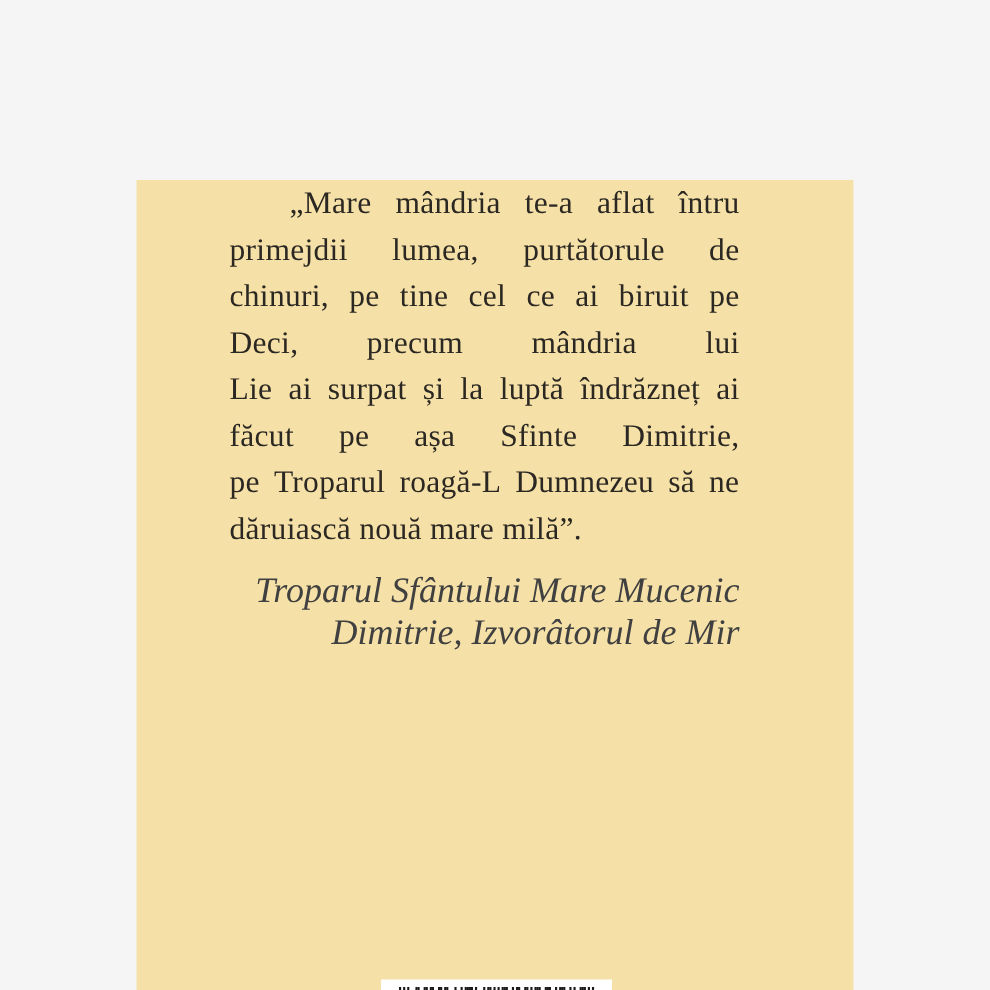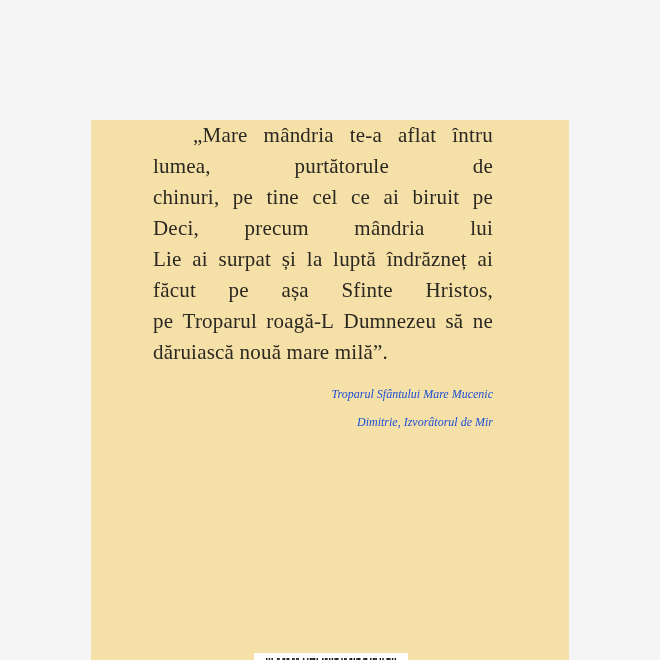--- a/index.html
+++ b/index.html
@@ -28,23 +28,23 @@
     justify-content: space-between;
     height: 31px;
     white-space: nowrap;
   }
   .qline.first { padding-left: 40px; }
   .qline.last { display: block; white-space: normal; }
   .attribution {
     margin: 12px 76px 0 0;
     text-align: right;
     font-style: italic;
-    font-size: 12px;
+    font-size: 24px;
     line-height: 28px;
-    color: #1d4ed8;
+    color: #404040;
   }
   .barcode-box {
     position: absolute;
     left: 163px; top: 533px;
     width: 154px; height: 78px;
     background: #ffffff;
   }
   .barcode-box svg { display: block; width: 154px; height: 78px; }
   .bc-digit {
     font-family: "DejaVu Sans Mono", monospace;
@@ -61,20 +61,21 @@
 
     <div class="quote">
       <div class="qline first">
           <span>„Mare</span>
           <span>mândria</span>
           <span>te-a</span>
           <span>aflat</span>
           <span>întru</span>
         </div>
       <div class="qline">
+          <span>primejdii</span>
           <span>lumea,</span>
           <span>purtătorule</span>
           <span>de</span>
         </div>
       <div class="qline">
           <span>chinuri,</span>
           <span>pe</span>
           <span>tine</span>
           <span>cel</span>
           <span>ce</span>
@@ -96,21 +97,21 @@
           <span>la</span>
           <span>luptă</span>
           <span>îndrăzneț</span>
           <span>ai</span>
         </div>
       <div class="qline">
           <span>făcut</span>
           <span>pe</span>
           <span>așa</span>
           <span>Sfinte</span>
-          <span>Hristos,</span>
+          <span>Dimitrie,</span>
         </div>
       <div class="qline">
           <span>pe</span>
           <span>Troparul</span>
           <span>roagă-L</span>
           <span>Dumnezeu</span>
           <span>să</span>
           <span>ne</span>
         </div>
       <div class="qline last">dăruiască nouă mare milă”.</div>

